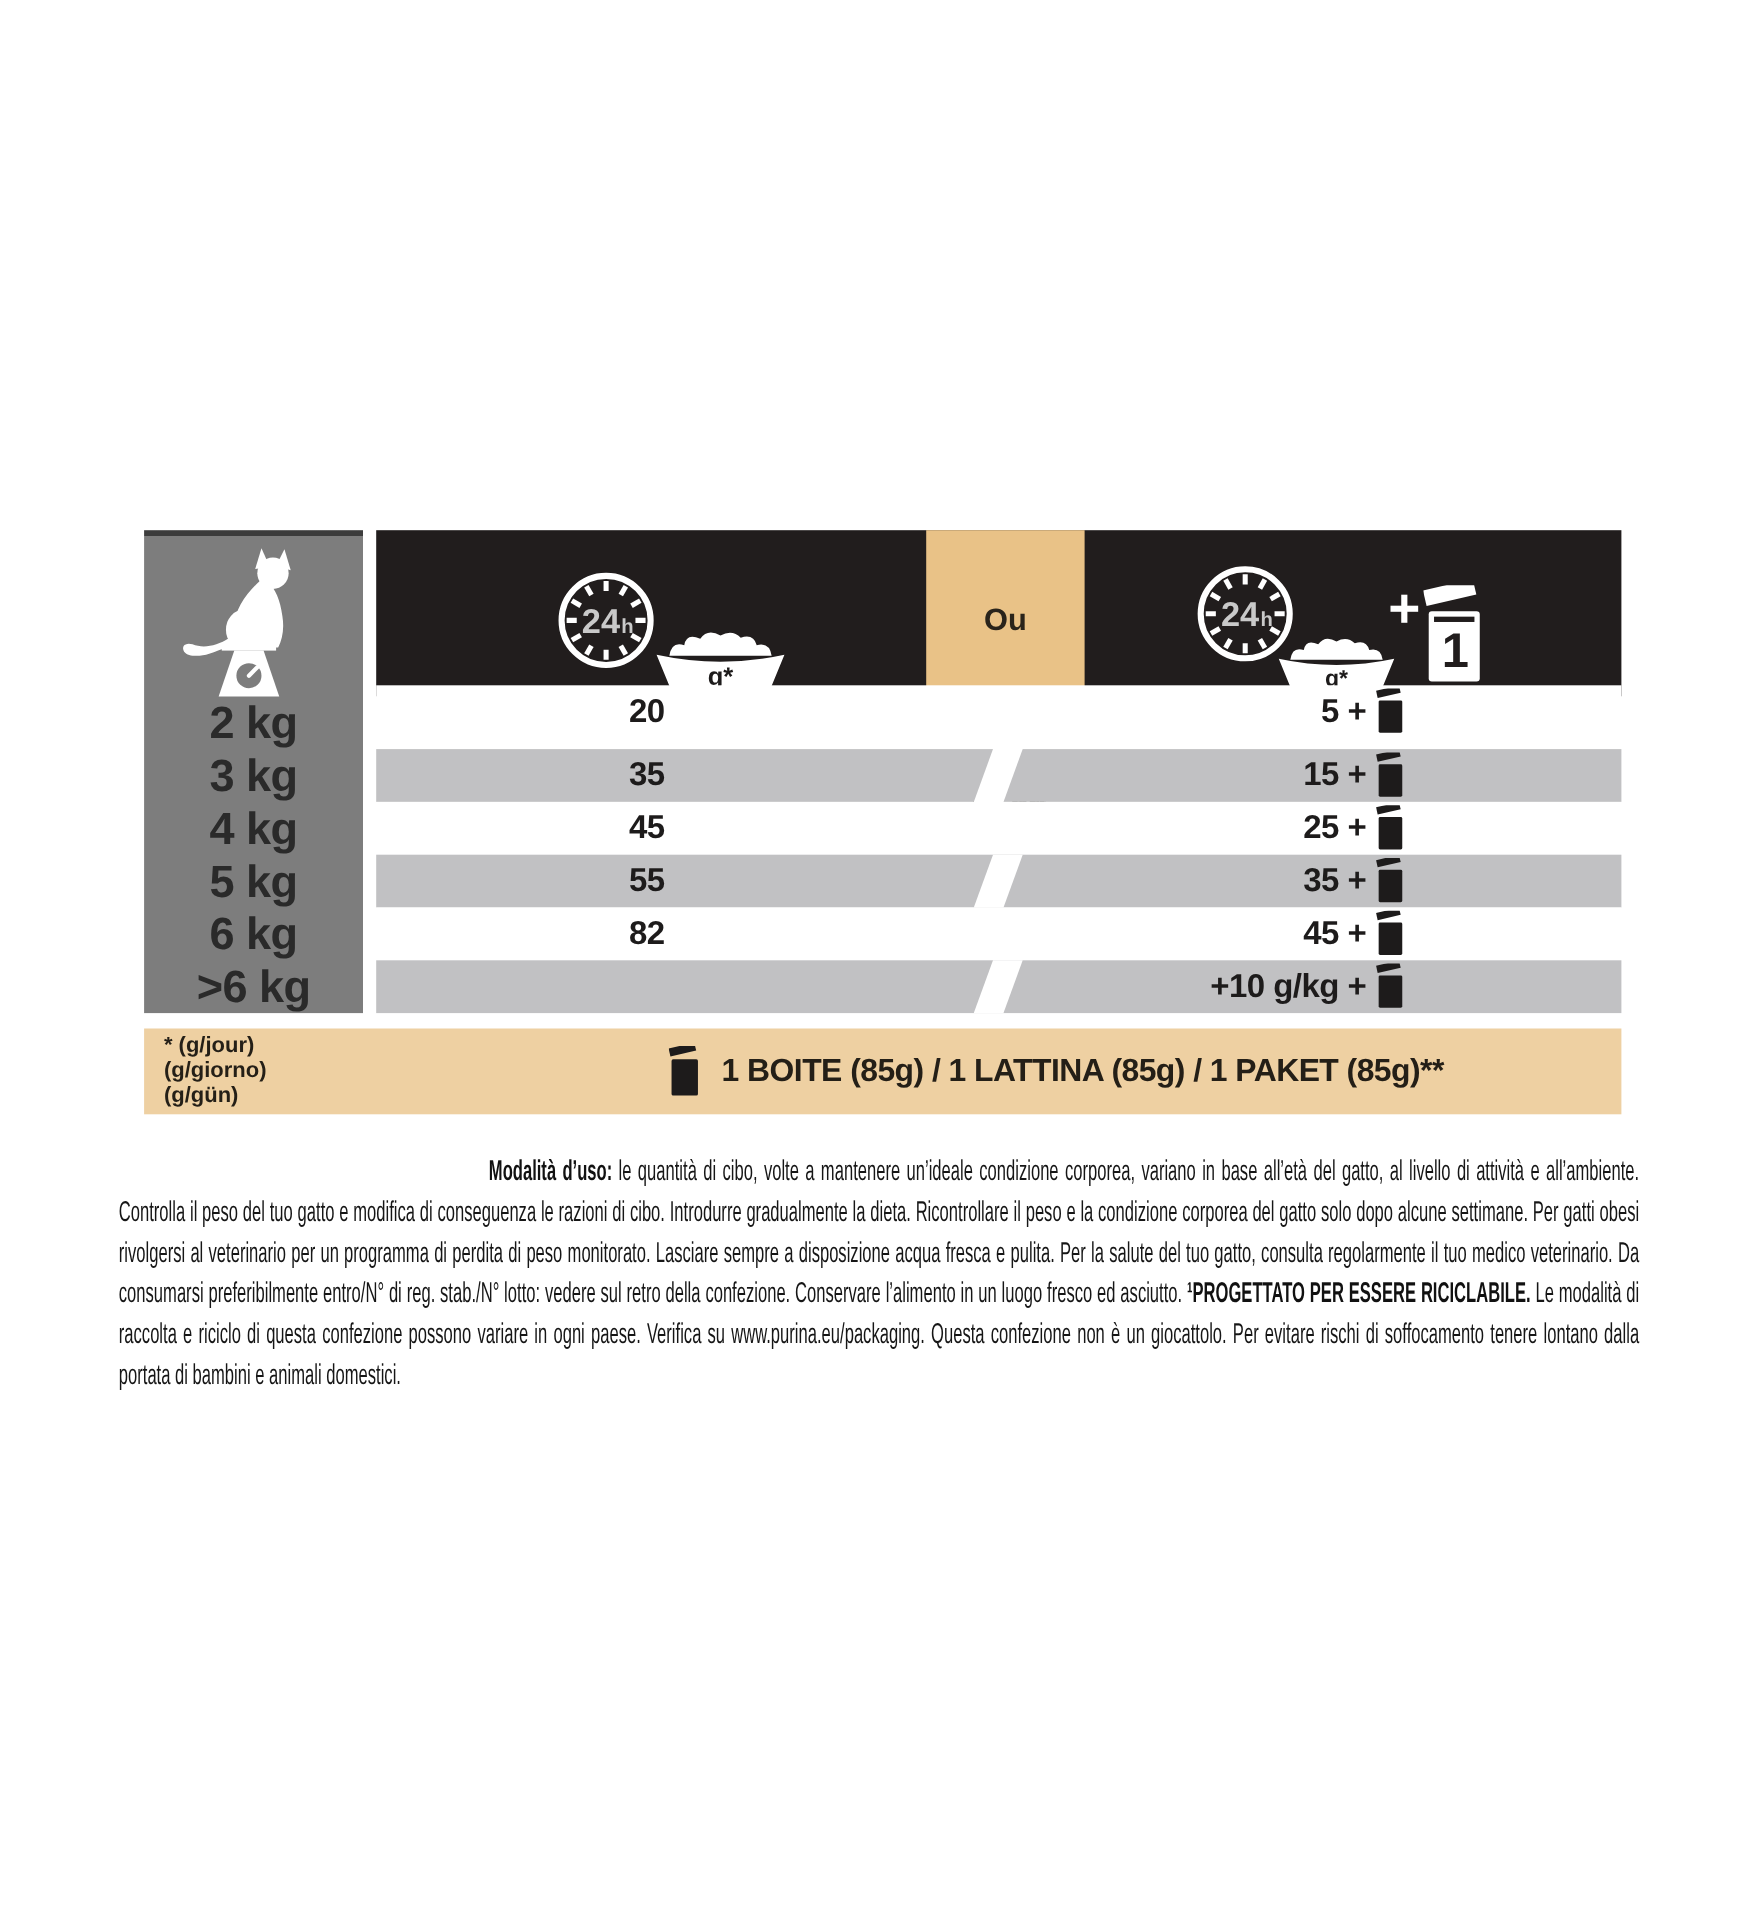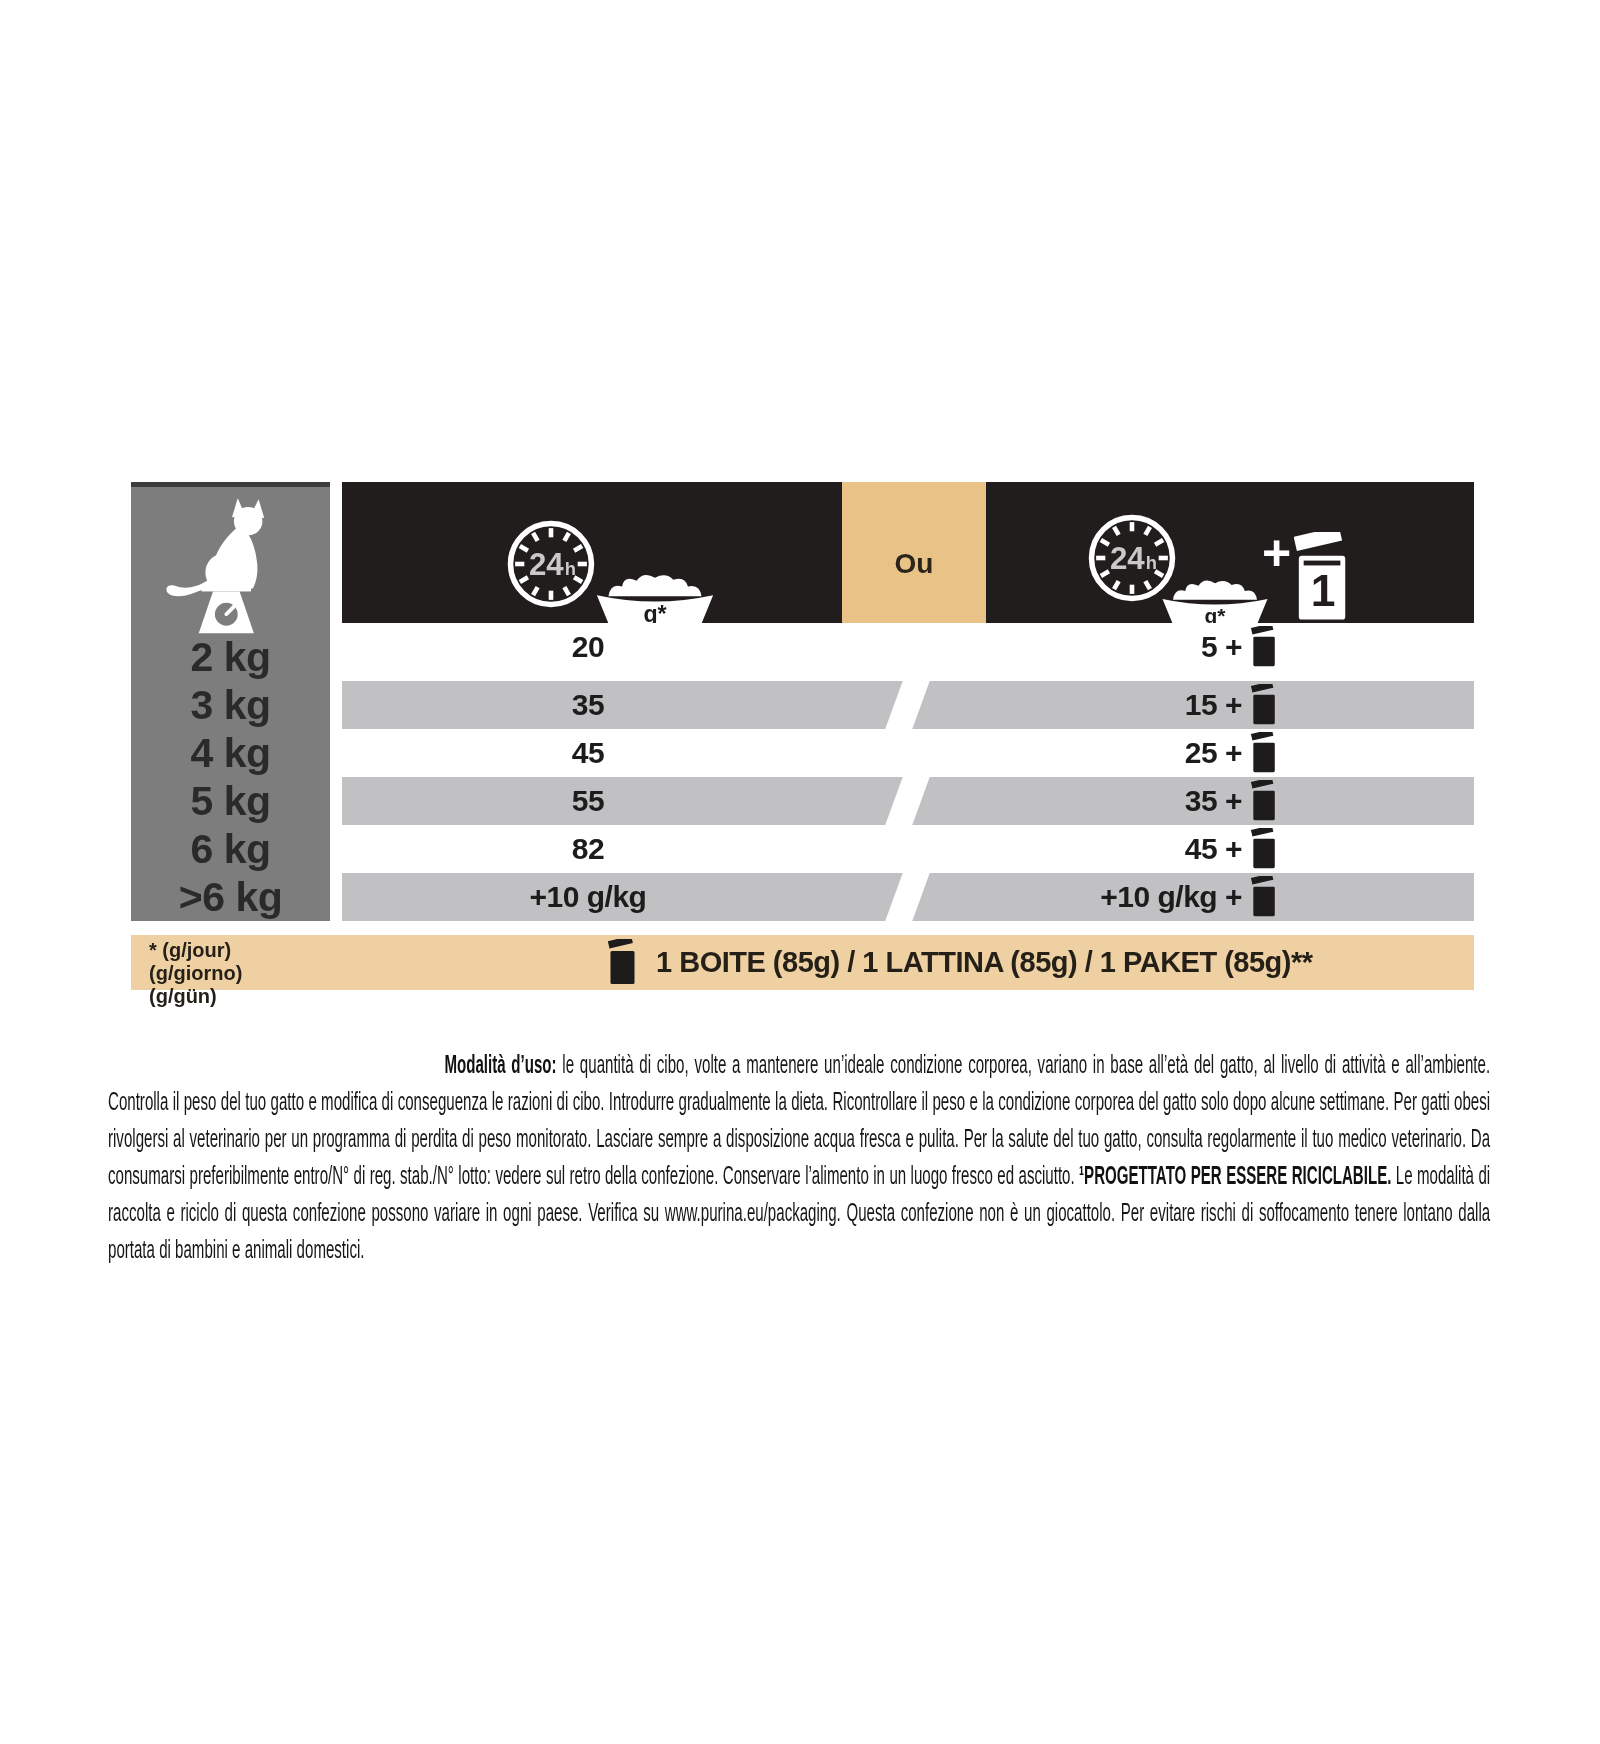--- a/index.html
+++ b/index.html
@@ -44,21 +44,21 @@
   .dry{
     position:absolute;left:46px;top:0;width:400px;height:48px;line-height:48px;
     text-align:center;font-size:30px;font-weight:bold;color:#1d1b1b;letter-spacing:-0.5px;
   }
   .combo{
     position:absolute;right:196px;top:0;height:48px;display:flex;align-items:center;gap:9px;
   }
   .combo-val{font-size:30px;font-weight:bold;color:#1d1b1b;letter-spacing:-0.5px;}
   .can-small{width:27px;height:42px;display:block;}
   
-  .footbar{position:absolute;left:131px;top:935px;width:1343px;height:55px;background:#eed0a2;}
+  .footbar{position:absolute;left:131px;top:935px;width:1343px;height:78px;background:#eed0a2;}
   .units{position:absolute;left:18px;top:4px;}
   .units div{font-size:20px;font-weight:bold;color:#241f17;line-height:23px;}
   .serving{position:absolute;left:477px;top:0;height:100%;display:flex;align-items:center;gap:18px;}
   .serving-can{width:30px;height:47px;display:block;}
   .serving-text{font-size:29px;font-weight:bold;color:#241f17;letter-spacing:-0.5px;}
   
   .usage{
     position:absolute;left:108px;top:1046px;width:2383px;
     transform:scaleX(0.58);transform-origin:0 0;
     font-size:26px;line-height:37px;color:#161616;
@@ -228,21 +228,20 @@
           <g fill="#1d1b1b">
             <rect x="3" y="4" width="48" height="15" transform="rotate(-13 3 19)"></rect>
             <rect x="5" y="24" width="48" height="66" rx="3"></rect>
           </g>
         </svg>
     </div>
   </div>
 
   <div class="row shaded" style="top:873px">
     <div class="slash"></div>
-    <div class="dry">+10 g/kg</div>
     <div class="combo">
       <span class="combo-val">+10 g/kg +</span>
       <svg class="can-small" viewBox="0 0 60 94">
           <g fill="#1d1b1b">
             <rect x="3" y="4" width="48" height="15" transform="rotate(-13 3 19)"></rect>
             <rect x="5" y="24" width="48" height="66" rx="3"></rect>
           </g>
         </svg>
     </div>
   </div>

